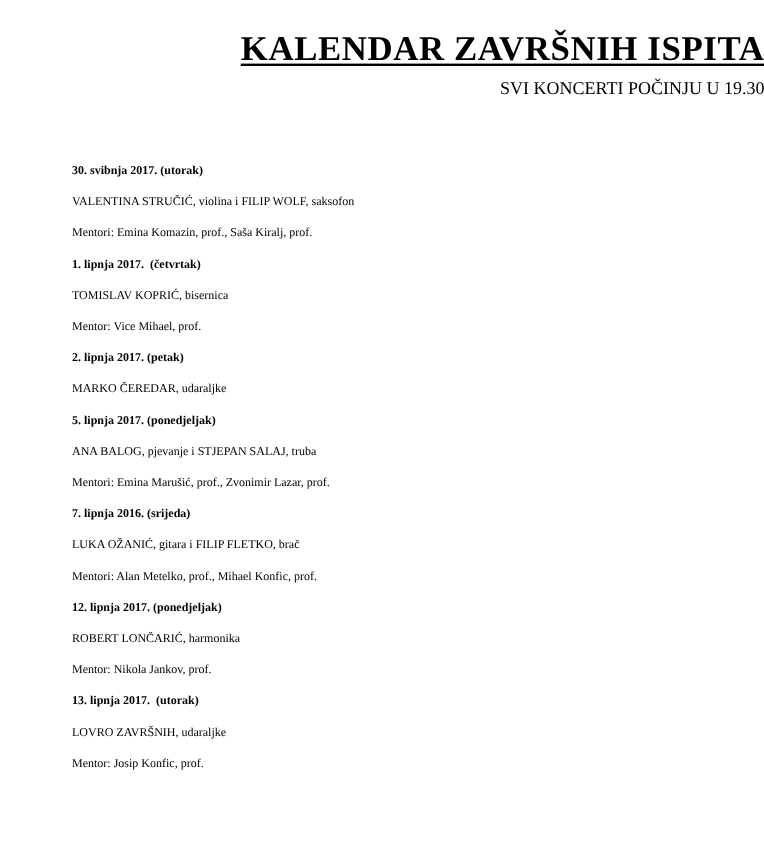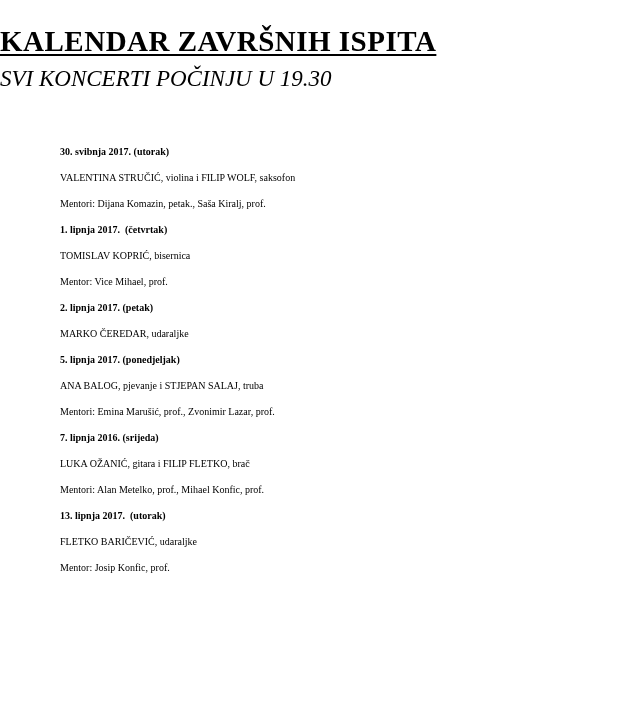--- a/index.html
+++ b/index.html
@@ -10,36 +10,35 @@
   .page {
     position: relative;
     width: 637px;
     height: 713px;
     background: #ffffff;
     color: #000000;
     font-family: "Liberation Serif", "DejaVu Serif", serif;
     overflow: hidden;
   }
   .doc-header {
-    text-align: left;
+    text-align: right;
     padding-top: 26px;
   }
   .doc-title {
     margin: 0;
     font-size: 29px;
     font-weight: bold;
     letter-spacing: 0.5px;
     text-decoration: underline;
     text-underline-offset: 3px;
     line-height: 1.1;
   }
   .doc-subtitle {
     margin: 8px 0 0 0;
-    font-size: 23px;
-    font-style: italic;
+    font-size: 15px;
     font-weight: normal;
     line-height: 1.15;
   }
   .entries {
     margin: 47px 0 0 60px;
   }
   .entries p {
     margin: 0;
     height: 26px;
     line-height: 26px;
@@ -58,21 +57,21 @@
   <div class="doc-header">
     <h1 class="doc-title">KALENDAR ZAVRŠNIH ISPITA</h1>
     <h2 class="doc-subtitle">SVI KONCERTI POČINJU U 19.30</h2>
   </div>
 
   <div class="entries">
 
     <div>
       <p class="entry-date">30. svibnja 2017. (utorak)</p>
       <p class="entry-performers">VALENTINA STRUČIĆ, violina i FILIP WOLF, saksofon</p>
-      <p class="entry-mentors">Mentori: Dijana Komazin, petak., Saša Kiralj, prof.</p>
+      <p class="entry-mentors">Mentori: Emina Komazin, prof., Saša Kiralj, prof.</p>
     </div>
 
     <div>
       <p class="entry-date">1. lipnja 2017.  (četvrtak)</p>
       <p class="entry-performers">TOMISLAV KOPRIĆ, bisernica</p>
       <p class="entry-mentors">Mentor: Vice Mihael, prof.</p>
     </div>
 
     <div>
       <p class="entry-date">2. lipnja 2017. (petak)</p>
@@ -84,22 +83,27 @@
       <p class="entry-performers">ANA BALOG, pjevanje i STJEPAN SALAJ, truba</p>
       <p class="entry-mentors">Mentori: Emina Marušić, prof., Zvonimir Lazar, prof.</p>
     </div>
 
     <div>
       <p class="entry-date">7. lipnja 2016. (srijeda)</p>
       <p class="entry-performers">LUKA OŽANIĆ, gitara i FILIP FLETKO, brač</p>
       <p class="entry-mentors">Mentori: Alan Metelko, prof., Mihael Konfic, prof.</p>
     </div>
 
+    <div>
+      <p class="entry-date">12. lipnja 2017. (ponedjeljak)</p>
+      <p class="entry-performers">ROBERT LONČARIĆ, harmonika</p>
+      <p class="entry-mentors">Mentor: Nikola Jankov, prof.</p>
+    </div>
 
     <div>
       <p class="entry-date">13. lipnja 2017.  (utorak)</p>
-      <p class="entry-performers">FLETKO BARIČEVIĆ, udaraljke</p>
+      <p class="entry-performers">LOVRO ZAVRŠNIH, udaraljke</p>
       <p class="entry-mentors">Mentor: Josip Konfic, prof.</p>
     </div>
 
   </div>
 
 </div>
 
 </body></html>

